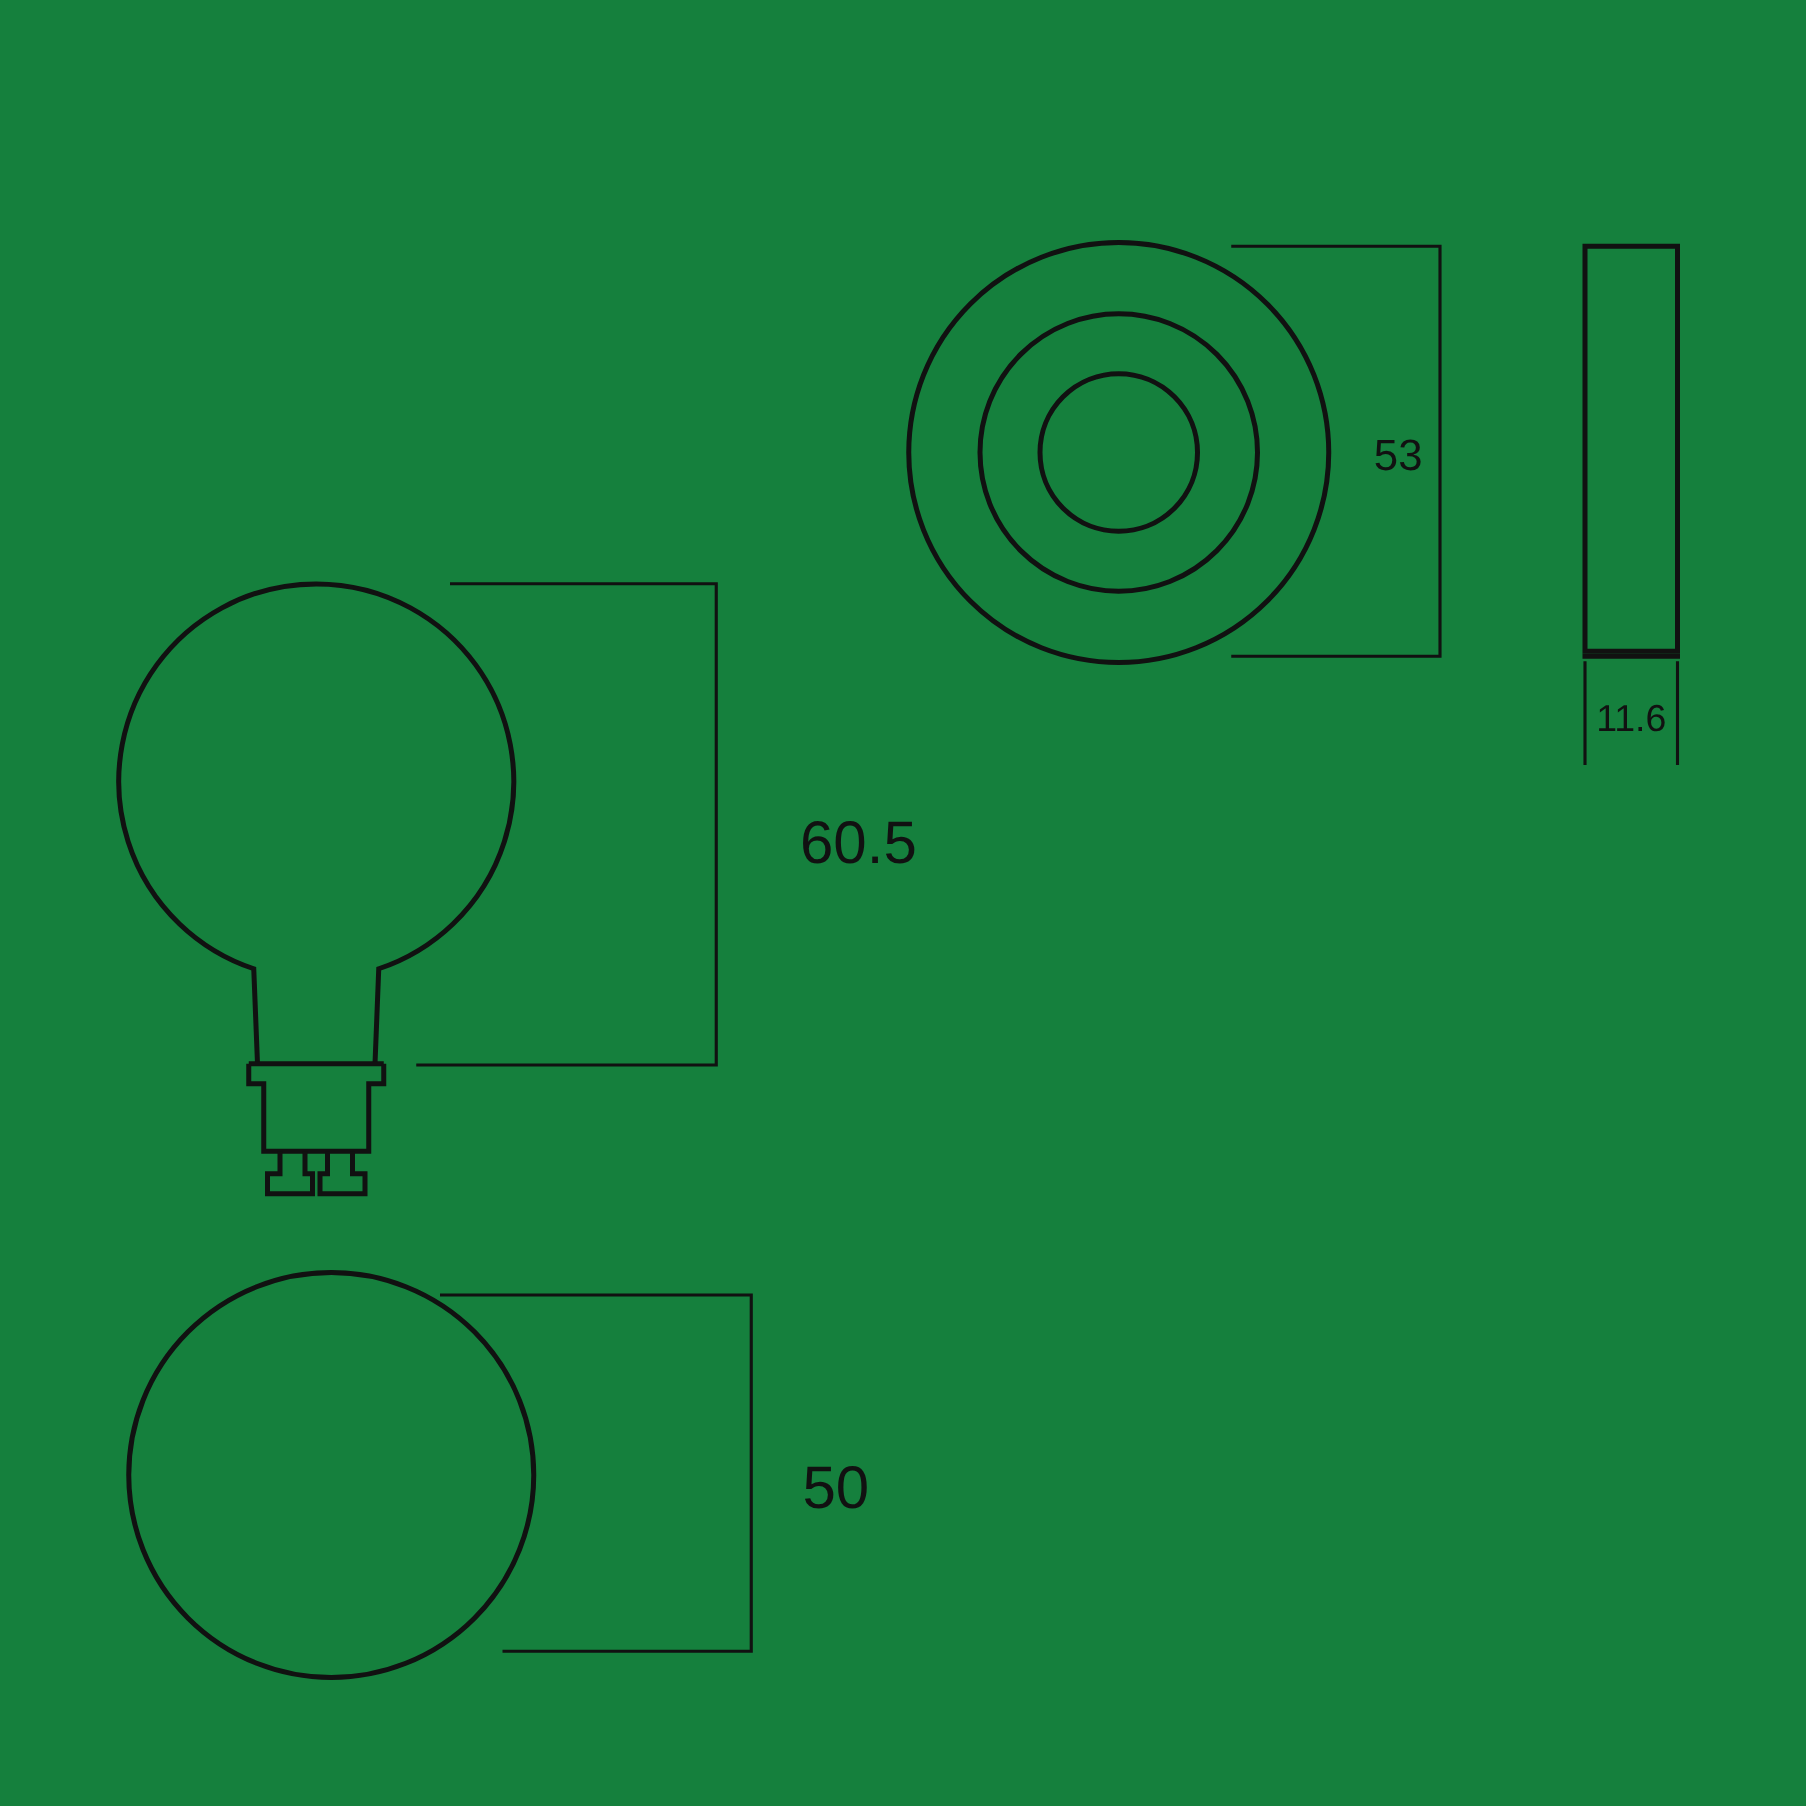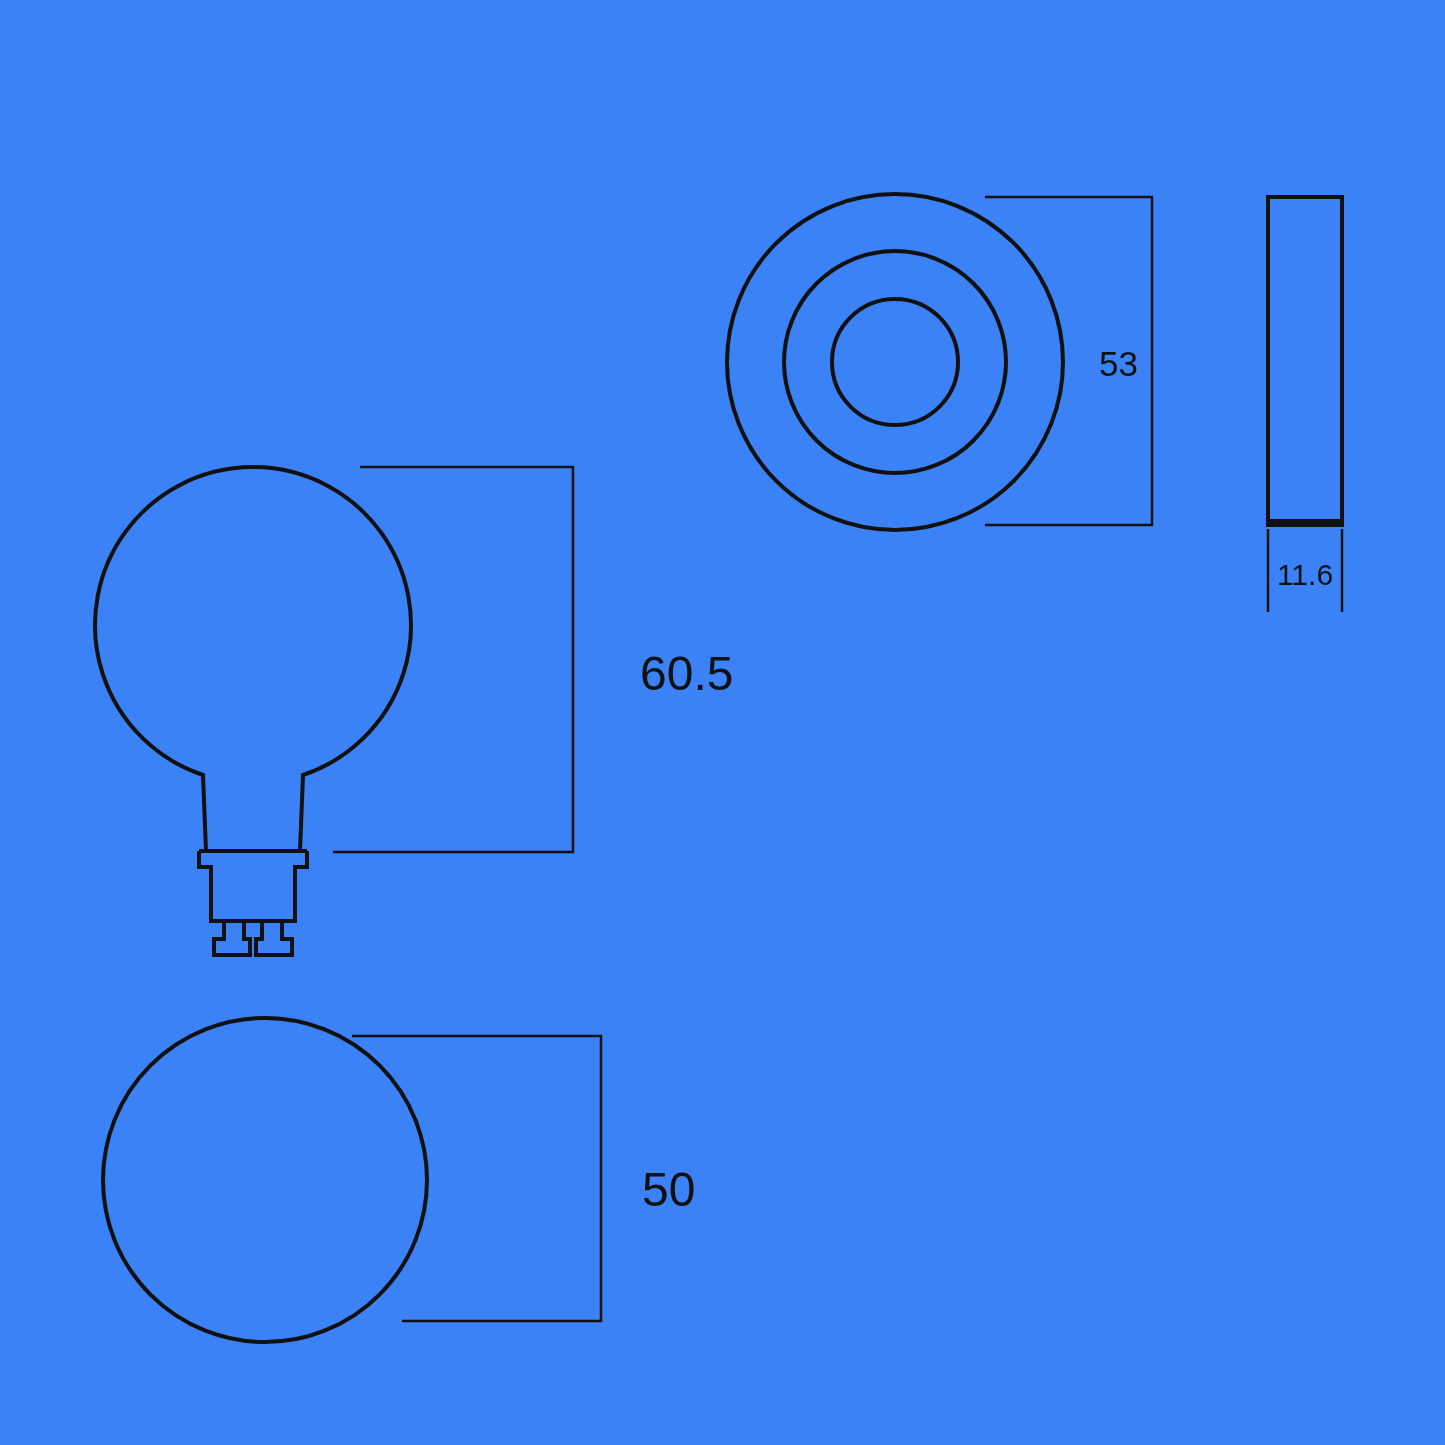--- a/index.html
+++ b/index.html
@@ -4,21 +4,21 @@
 <style>
   html, body {
     margin: 0;
     padding: 0;
     background: #ffffff;
   }
   .canvas {
     position: relative;
     width: 1445px;
     height: 1445px;
-    background: #3b82f6;
+    background: #15803d;
     overflow: hidden;
   }
   svg { display: block; }
   .shape {
     fill: none;
     stroke: #111111;
     stroke-width: 4;
     stroke-linejoin: miter;
     stroke-linecap: butt;
   }

